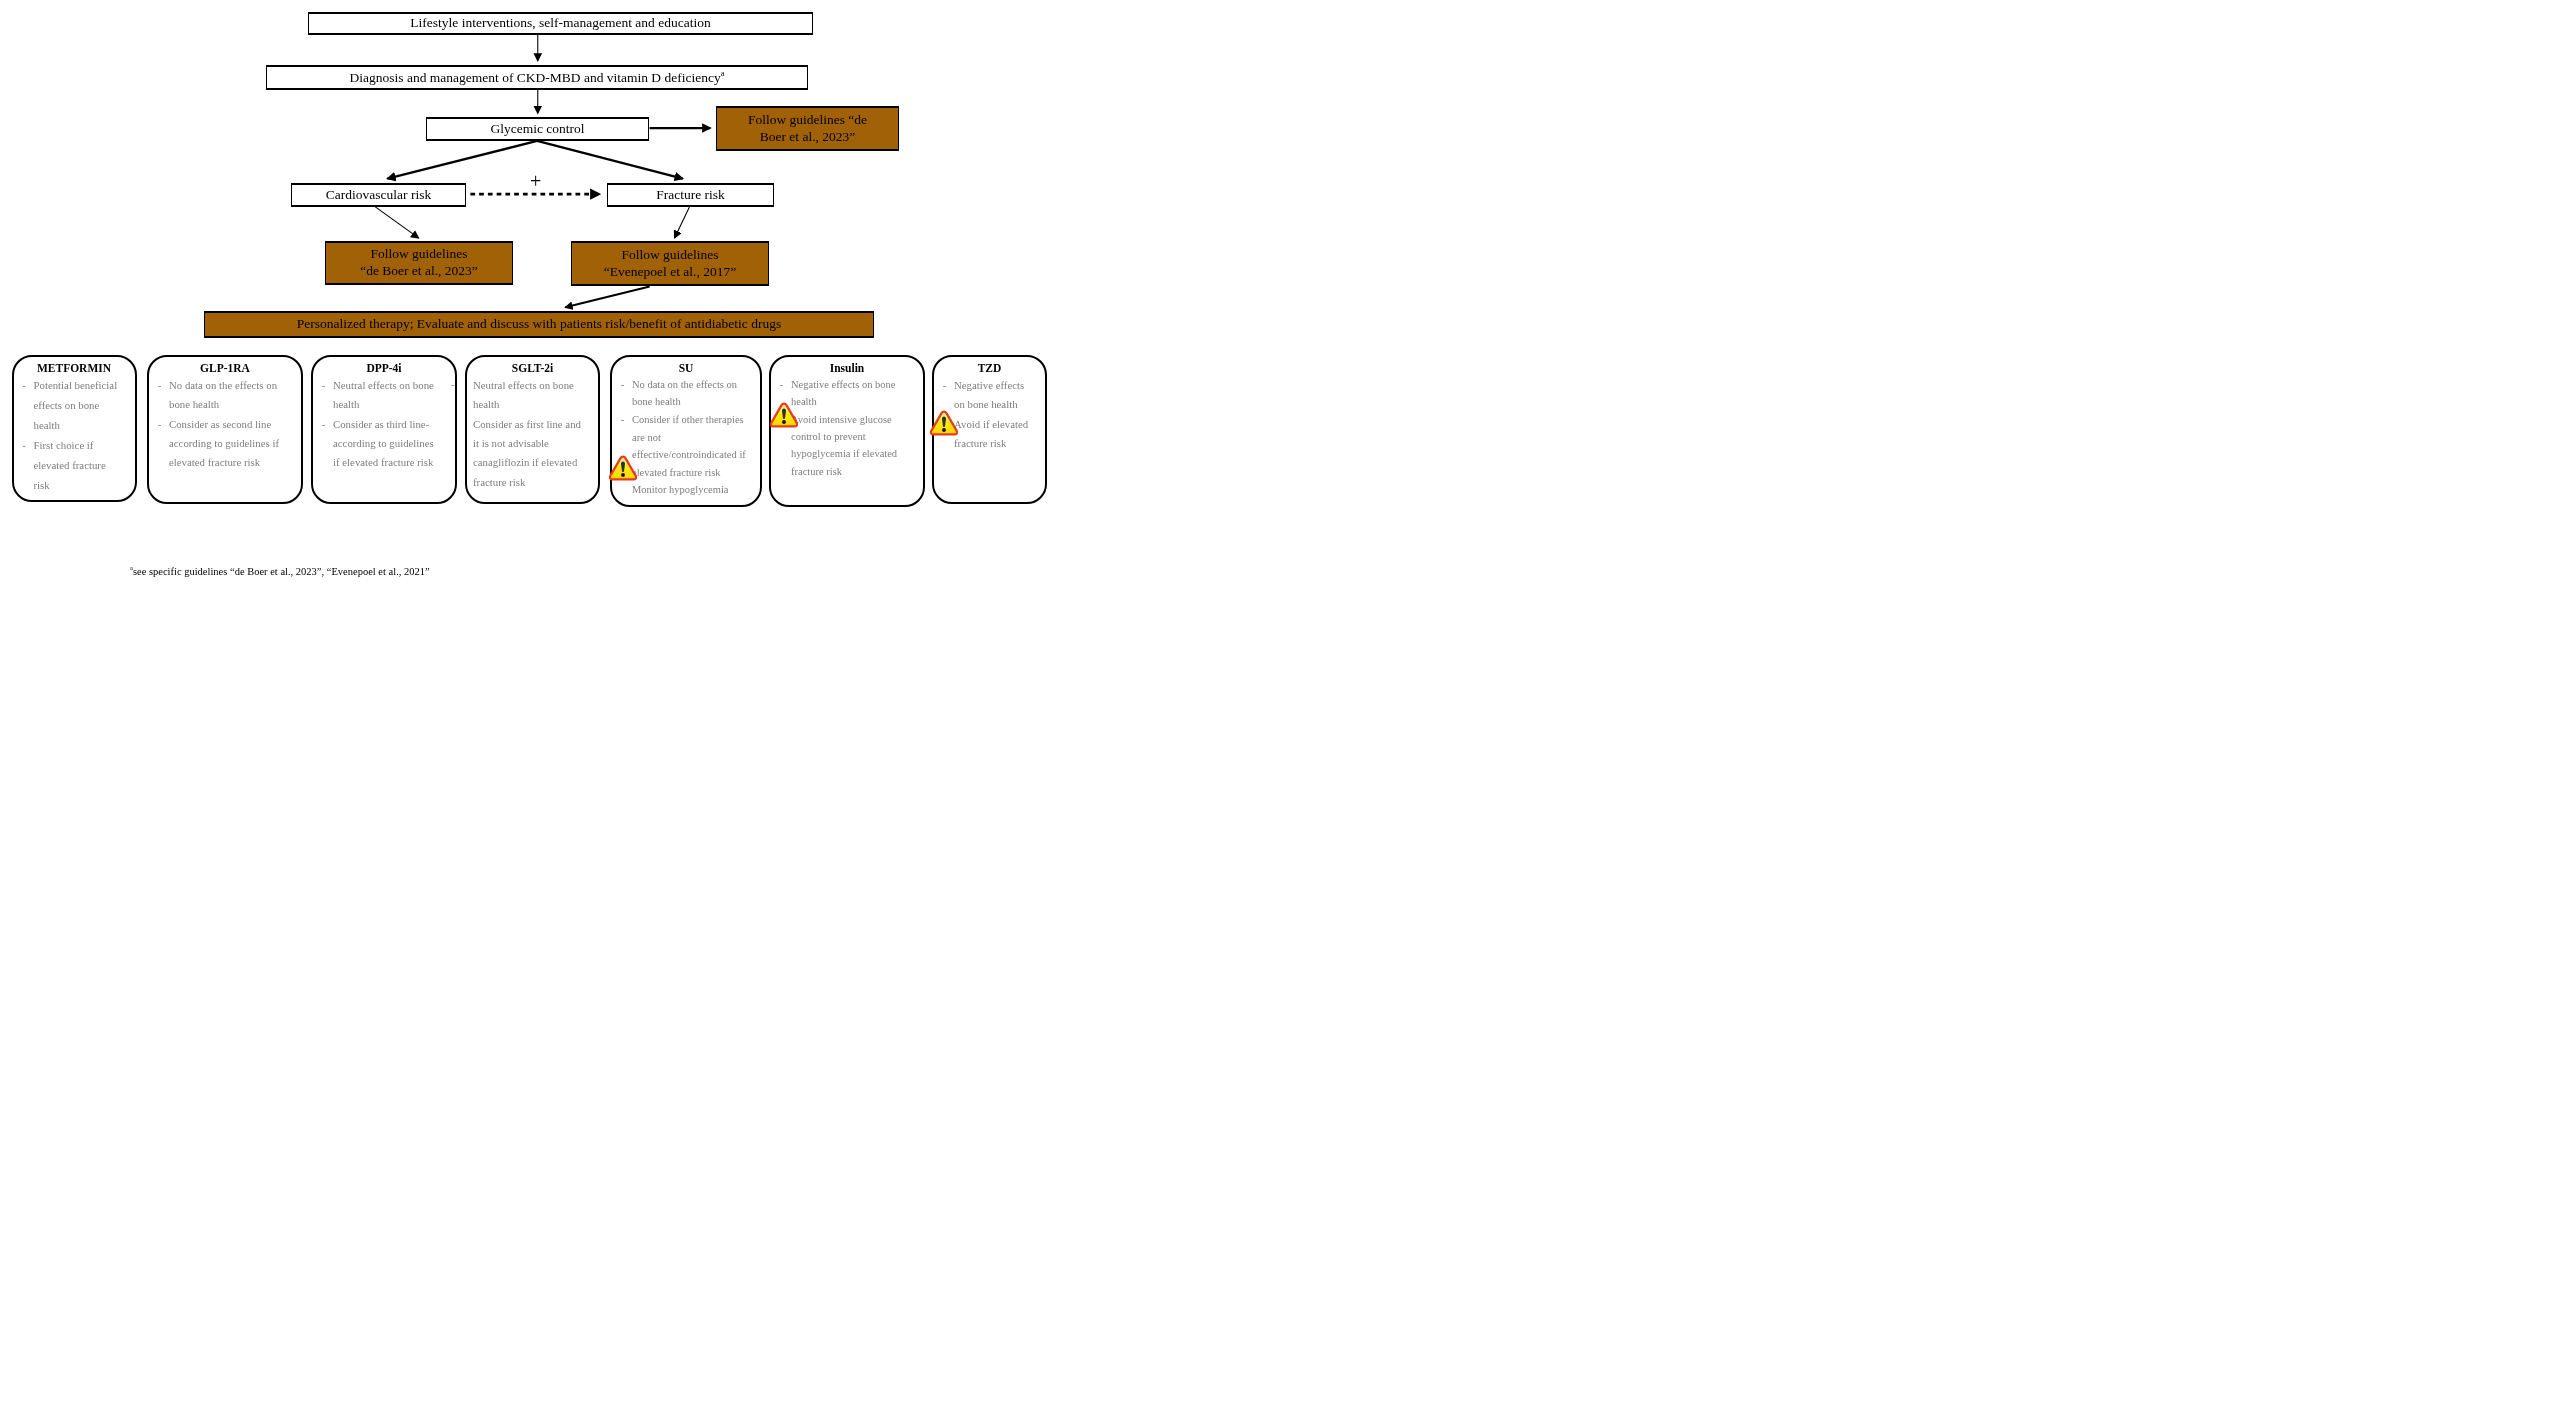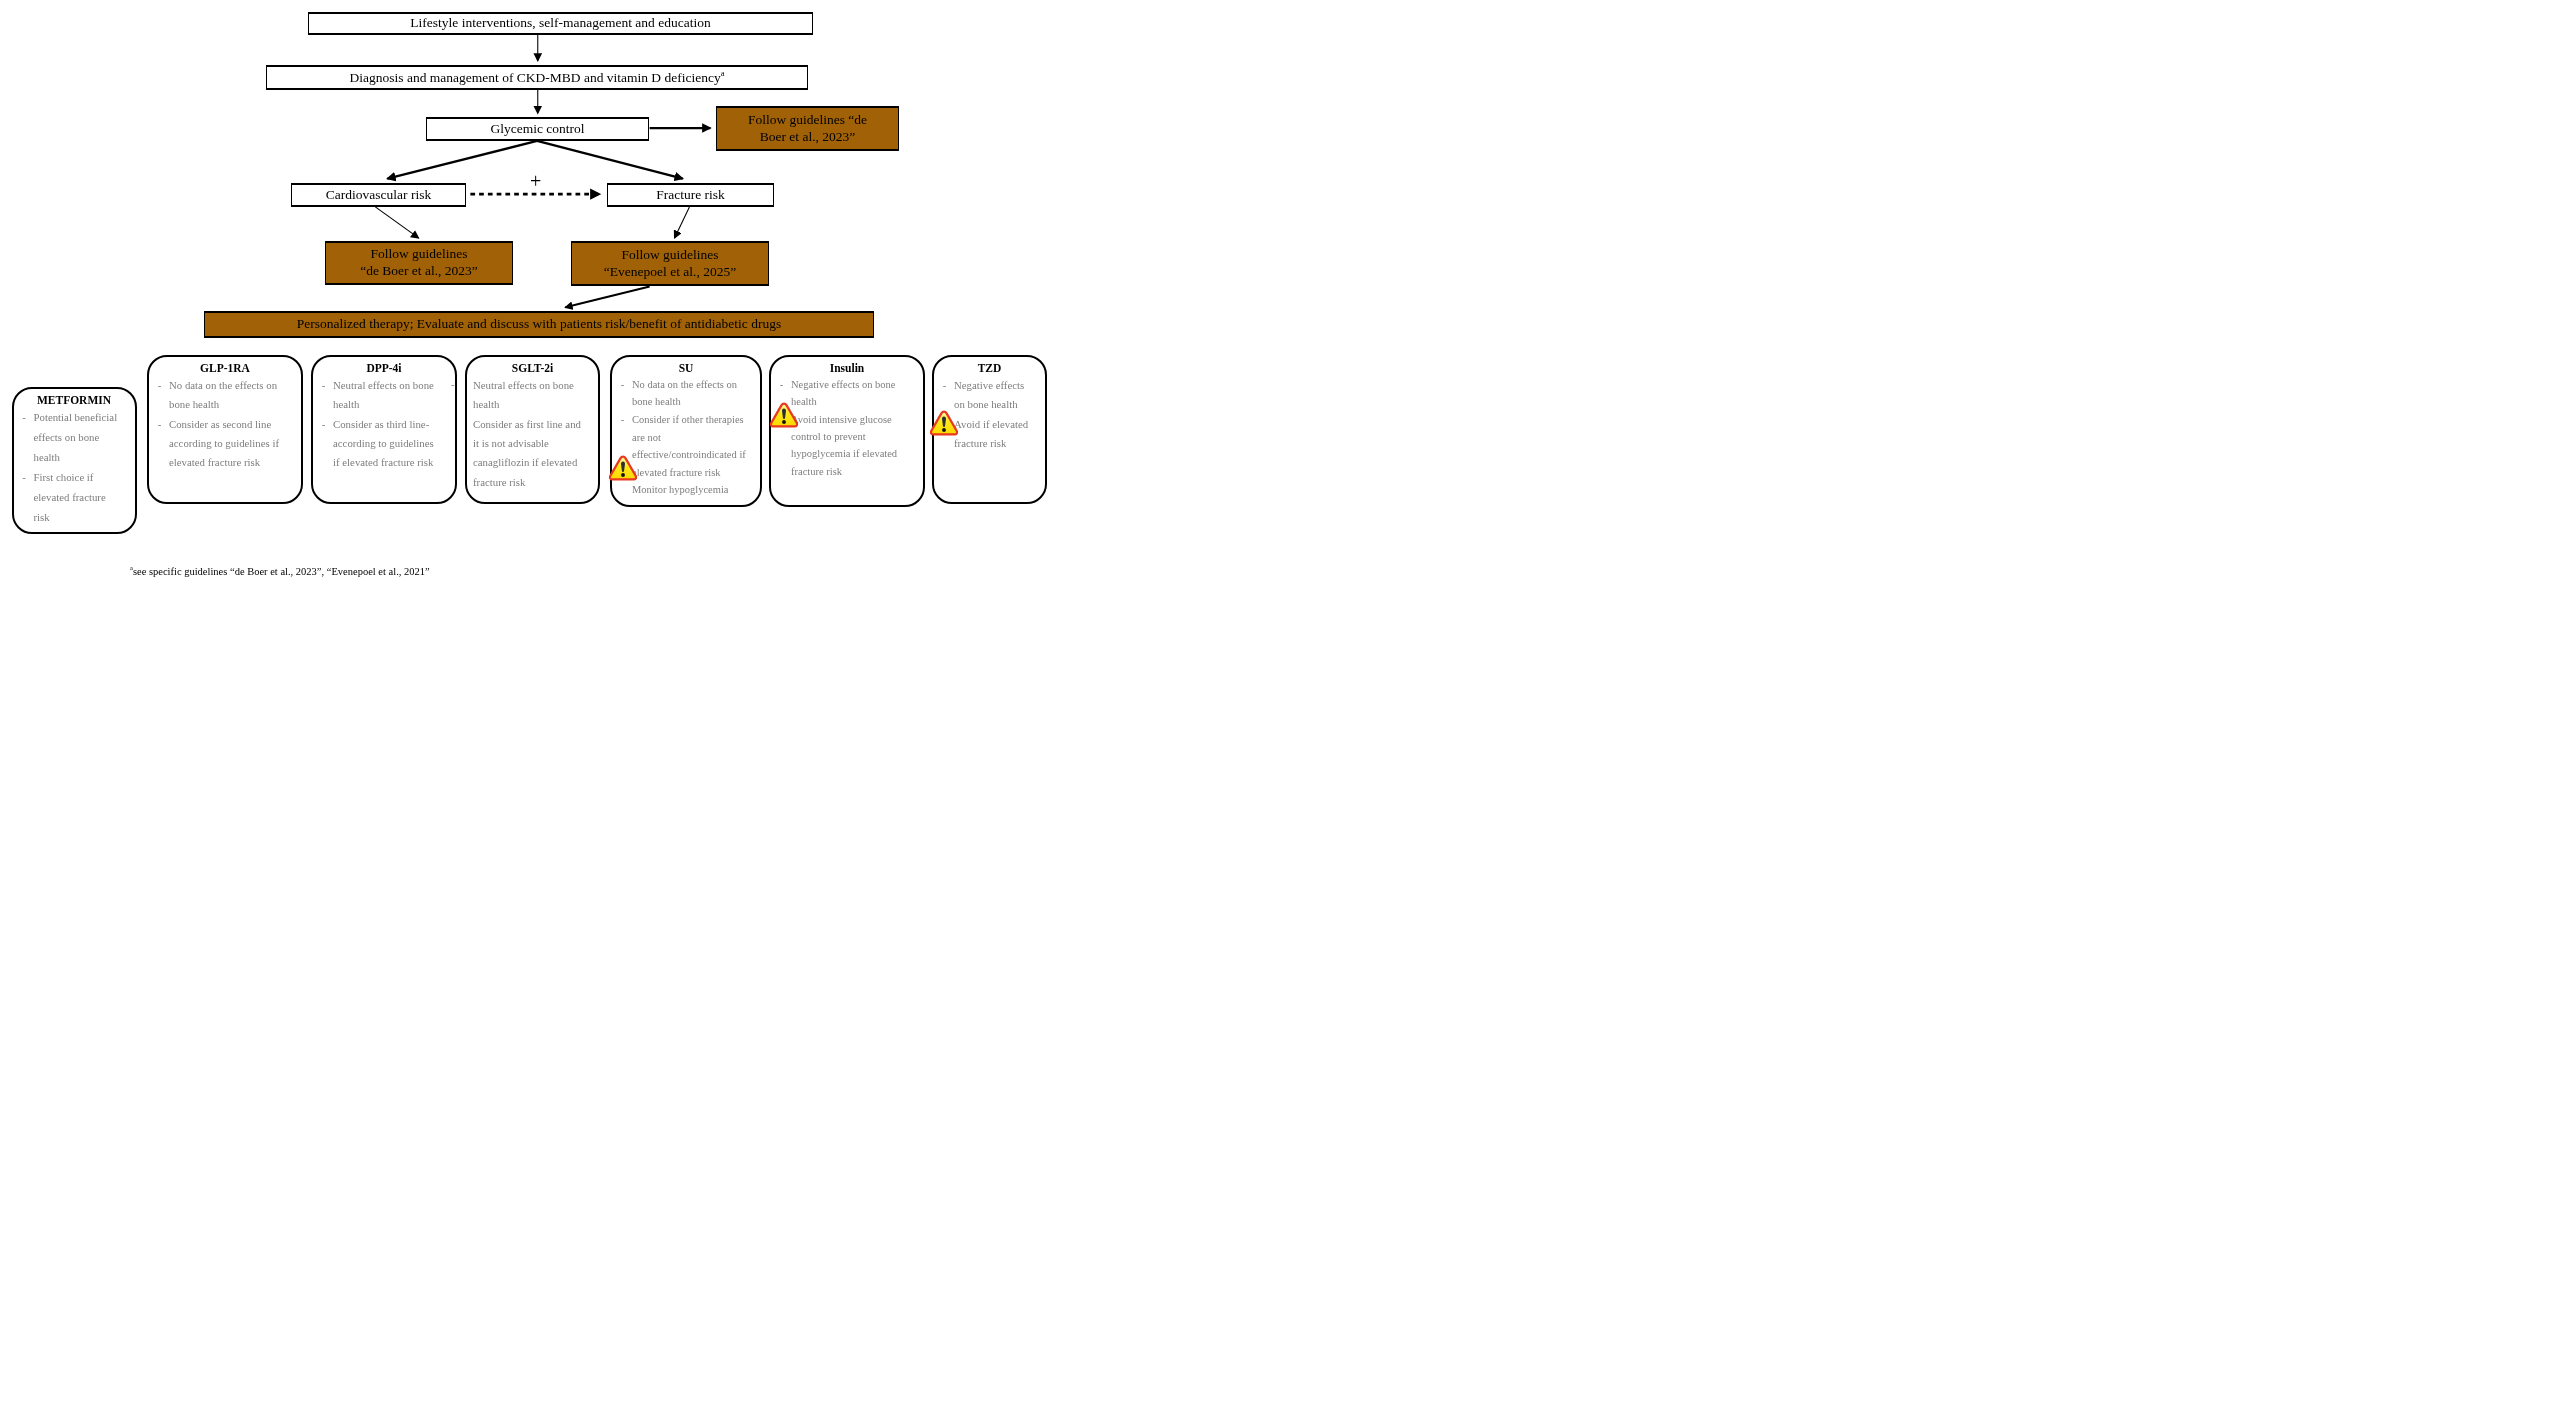--- a/index.html
+++ b/index.html
@@ -109,29 +109,29 @@
   <div class="fbox gray" style="left:325px;top:241px;width:188px;height:44px;">
     <span>
       <span class="ln">Follow guidelines</span>
       <span class="ln">“de Boer et al., 2023”</span>
     </span>
   </div>
 
   <div class="fbox gray" style="left:571px;top:241px;width:198px;height:45px;">
     <span>
       <span class="ln">Follow guidelines</span>
-      <span class="ln">“Evenepoel et al., 2025”</span>
+      <span class="ln">“Evenepoel et al., 2017”</span>
     </span>
   </div>
 
   <div class="fbox gray" style="left:204px;top:311px;width:670px;height:27px;">
     <span>Personalized therapy; Evaluate and discuss with patients risk/benefit of antidiabetic drugs</span>
   </div>
 
-  <div class="drug drug-metformin" style="left:11.5px;width:125px;height:147px;margin-top:32px;">
+  <div class="drug drug-metformin" style="left:11.5px;width:125px;height:147px;">
     <div class="title">METFORMIN</div>
     <div class="bullets">
       <div class="bullet">
           <span class="mk">-</span>
           <span class="tx">Potential beneficial effects on bone health</span>
         </div>
       <div class="bullet">
           <span class="mk">-</span>
           <span class="tx">First choice if elevated fracture risk</span>
         </div>

